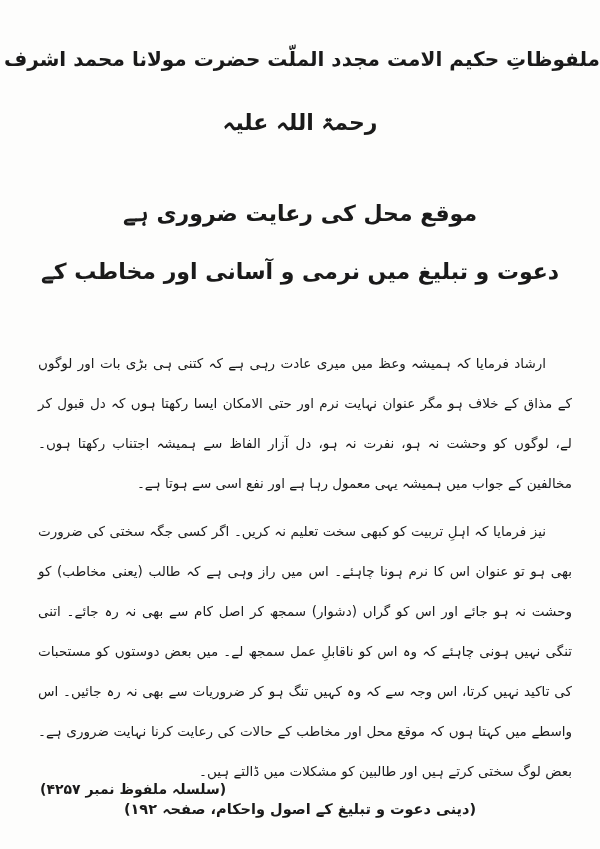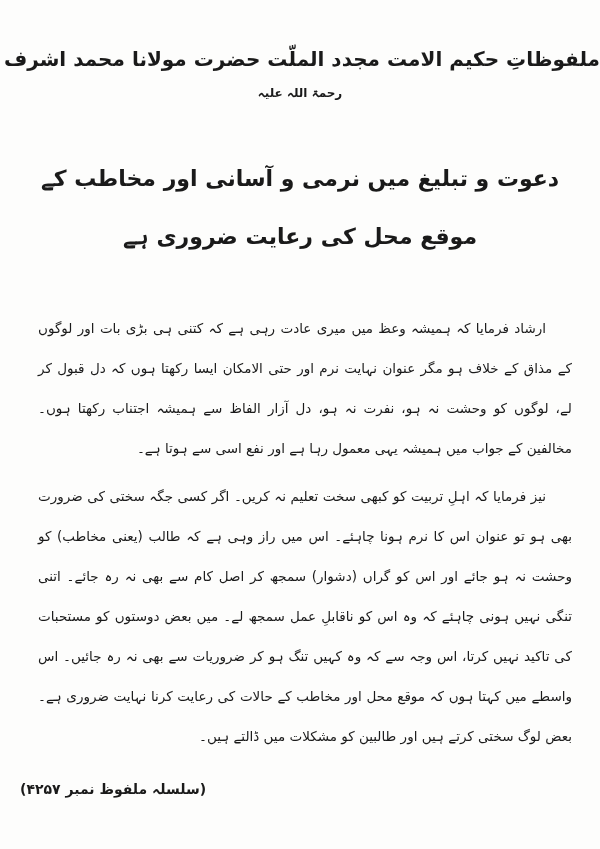--- a/index.html
+++ b/index.html
@@ -25,22 +25,22 @@
   }
   .doc-title {
     margin: 0;
     font-size: 20px;
     font-weight: 700;
     line-height: 1.5;
     white-space: nowrap;
     letter-spacing: 0;
   }
   .doc-honorific {
-    margin-top: 12px;
-    font-size: 12px;
+    margin-top: 36px;
+    font-size: 22px;
     font-weight: 700;
   }
   .topic-heading {
     margin-top: 50px;
     text-align: center;
     font-size: 22px;
     font-weight: 700;
     line-height: 58px;
   }
   .doc-body {
@@ -55,42 +55,43 @@
     text-indent: 26px;
   }
   .citation {
     margin-top: 10px;
     text-align: center;
     font-size: 14.5px;
     font-weight: 700;
   }
   .series-note {
     position: absolute;
-    left: 20px;
+    left: 40px;
     bottom: 52px;
     font-size: 14px;
     font-weight: 700;
   }
 </style>
 </head>
 <body>
 
 <div class="page">
 
   <header class="doc-header">
     <h1 class="doc-title">ملفوظاتِ حکیم الامت مجدد الملّت حضرت مولانا محمد اشرف علی تھانوی</h1>
     <div class="doc-honorific">رحمۃ اللہ علیہ</div>
   </header>
 
   <section class="topic-heading">
+    <div>موقع محل کی رعایت ضروری ہے</div>
     <div>دعوت و تبلیغ میں نرمی و آسانی اور مخاطب کے</div>
-    <div>موقع محل کی رعایت ضروری ہے</div>
   </section>
 
   <section class="doc-body">
     <p>ارشاد فرمایا کہ ہمیشہ وعظ میں میری عادت رہی ہے کہ کتنی ہی بڑی بات اور لوگوں کے مذاق کے خلاف ہو مگر عنوان نہایت نرم اور حتی الامکان ایسا رکھتا ہوں کہ دل قبول کر لے، لوگوں کو وحشت نہ ہو، نفرت نہ ہو، دل آزار الفاظ سے ہمیشہ اجتناب رکھتا ہوں۔ مخالفین کے جواب میں ہمیشہ یہی معمول رہا ہے اور نفع اسی سے ہوتا ہے۔</p>
     <p>نیز فرمایا کہ اہلِ تربیت کو کبھی سخت تعلیم نہ کریں۔ اگر کسی جگہ سختی کی ضرورت بھی ہو تو عنوان اس کا نرم ہونا چاہئے۔ اس میں راز وہی ہے کہ طالب (یعنی مخاطب) کو وحشت نہ ہو جائے اور اس کو گراں (دشوار) سمجھ کر اصل کام سے بھی نہ رہ جائے۔ اتنی تنگی نہیں ہونی چاہئے کہ وہ اس کو ناقابلِ عمل سمجھ لے۔ میں بعض دوستوں کو مستحبات کی تاکید نہیں کرتا، اس وجہ سے کہ وہ کہیں تنگ ہو کر ضروریات سے بھی نہ رہ جائیں۔ اس واسطے میں کہتا ہوں کہ موقع محل اور مخاطب کے حالات کی رعایت کرنا نہایت ضروری ہے۔ بعض لوگ سختی کرتے ہیں اور طالبین کو مشکلات میں ڈالتے ہیں۔</p>
   </section>
 
+  <div class="citation">(دینی دعوت و تبلیغ کے اصول واحکام، صفحہ ۱۹۲)</div>
 
   <div class="series-note">(سلسلہ ملفوظ نمبر ۴۲۵۷)</div>
 
 </div>
 
 </body></html>

